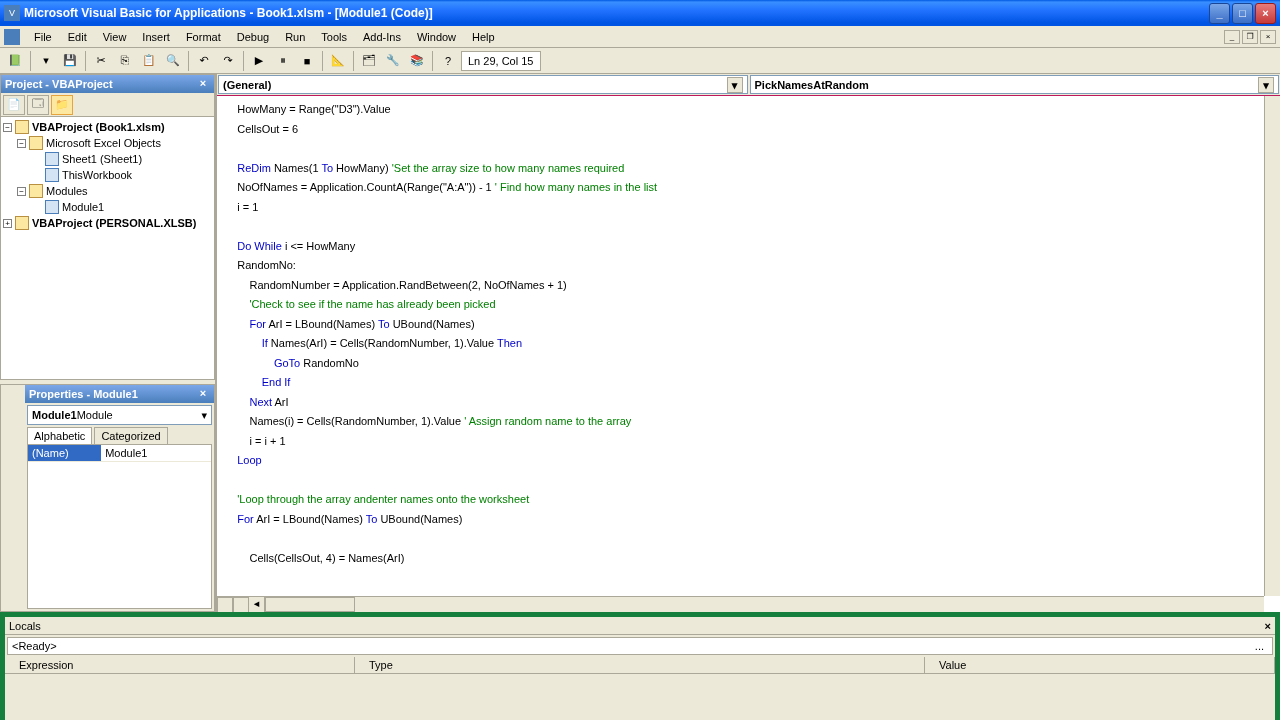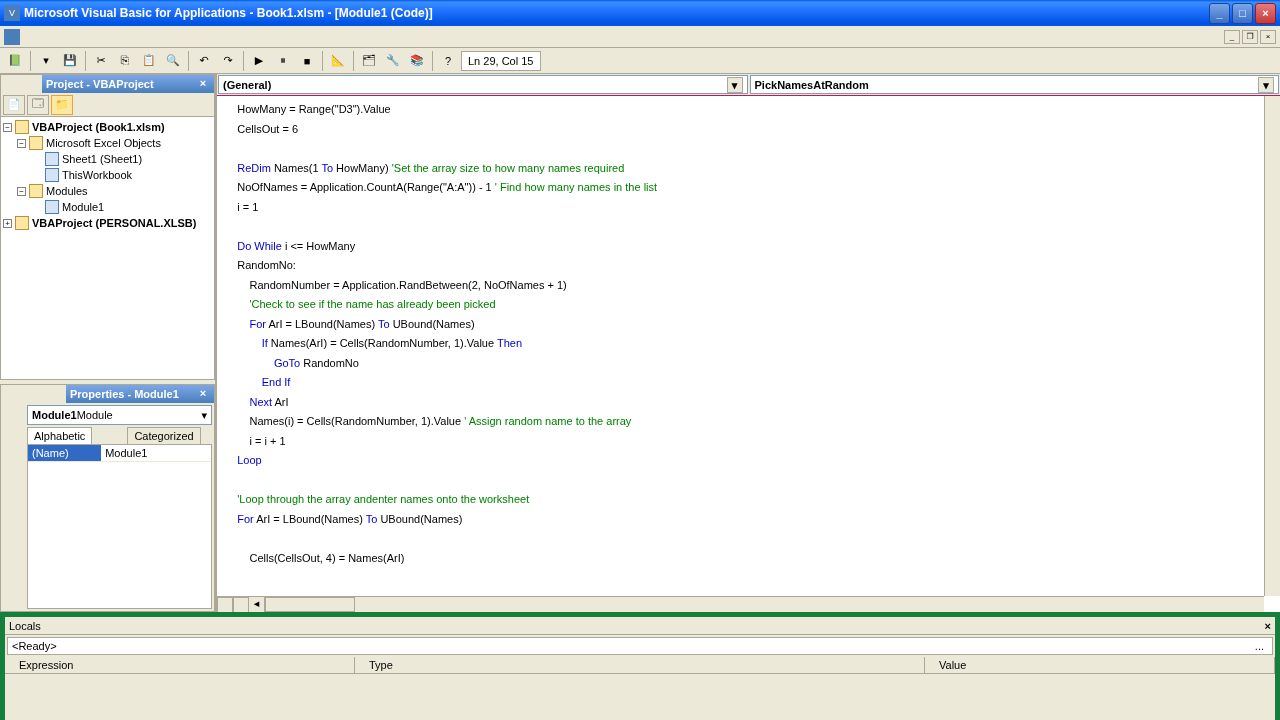--- a/index.html
+++ b/index.html
@@ -19,39 +19,39 @@
 .mdi-btn { width: 16px; height: 14px; border: 1px solid #aca899; background: #ece9d8; cursor: pointer; display: flex; align-items: center; justify-content: center; font-size: 8px; }
 
 .toolbar { background: #ece9d8; height: 26px; display: flex; align-items: center; padding: 0 4px; border-bottom: 1px solid #aca899; gap: 2px; }
 .tool-btn { width: 22px; height: 22px; border: 1px solid transparent; cursor: pointer; display: flex; align-items: center; justify-content: center; }
 .tool-sep { width: 1px; height: 20px; background: #aca899; margin: 0 2px; }
 .cursor-pos { padding: 0 6px; border: 1px solid #aca899; background: #fff; height: 20px; display: flex; align-items: center; min-width: 80px; }
 
 .main-area { display: flex; height: 538px; }
 .left-panels { width: 217px; display: flex; flex-direction: column; border-right: 2px solid #aca899; }
 
-.panel-header { background: linear-gradient(to bottom, #7ba7e8, #4a7ebb); color: white; height: 18px; display: flex; align-items: center; padding: 0 4px; font-weight: bold; margin-left: 41px; }
+.panel-header { background: linear-gradient(to bottom, #7ba7e8, #4a7ebb); color: white; height: 18px; display: flex; align-items: center; padding: 0 4px; font-weight: bold; }
 .panel-close { margin-left: auto; width: 14px; height: 14px; cursor: pointer; text-align: center; line-height: 12px; }
 
 .project-panel { height: 306px; border: 1px solid #aca899; display: flex; flex-direction: column; }
 .project-toolbar { height: 24px; background: #ece9d8; border-bottom: 1px solid #aca899; display: flex; align-items: center; padding: 0 2px; gap: 2px; }
 .ptool-btn { width: 22px; height: 20px; border: 1px solid #aca899; cursor: pointer; display: flex; align-items: center; justify-content: center; }
 .ptool-btn.active { background: #fce8a0; border-color: #e8a43c; }
 .tree { flex: 1; background: white; overflow: auto; padding: 2px; }
 .tree-item { display: flex; align-items: center; padding: 1px 0; cursor: pointer; white-space: nowrap; }
 .tree-toggle { width: 9px; height: 9px; border: 1px solid #808080; background: white; color: black; text-align: center; line-height: 7px; font-size: 8px; margin-right: 3px; cursor: pointer; }
 .tree-icon { width: 14px; height: 14px; margin-right: 3px; display: inline-block; background: #fce8a0; border: 1px solid #b89040; }
 .tree-icon.file { background: #d4e4f4; border-color: #4a7ebb; }
 .indent-1 { padding-left: 14px; }
 .indent-3 { padding-left: 42px; }
 
 .props-panel { flex: 1; border: 1px solid #aca899; display: flex; flex-direction: column; margin-top: 4px; padding-left: 24px; }
 .props-dropdown { margin: 2px; height: 20px; border: 1px solid #7f9db9; background: white; display: flex; align-items: center; padding: 0 4px; }
 .props-dd-bold { font-weight: bold; }
-.props-tabs { display: flex; margin: 0 2px; gap: 33px; }
+.props-tabs { display: flex; margin: 0 2px; }
 .props-tab { padding: 2px 6px; border: 1px solid #aca899; border-bottom: none; background: #ece9d8; cursor: pointer; margin-right: 2px; }
 .props-tab.active { background: white; }
 .props-grid { flex: 1; background: white; border: 1px solid #aca899; margin: 0 2px 2px 2px; }
 .props-row { display: flex; border-bottom: 1px solid #ece9d8; }
 .props-name { width: 40%; background: #316ac5; color: white; padding: 2px 4px; }
 .props-val { flex: 1; padding: 2px 4px; }
 
 .code-area { flex: 1; display: flex; flex-direction: column; }
 .code-dropdowns { height: 22px; display: flex; border-bottom: 1px solid #be185d; font-weight: bold; }
 .code-dd { flex: 1; border: 1px solid #7f9db9; background: white; margin: 1px; display: flex; align-items: center; padding: 0 4px; }
@@ -85,20 +85,33 @@
   <span class="titlebar-title">Microsoft Visual Basic for Applications - Book1.xlsm - [Module1 (Code)]</span>
   <div class="titlebar-btns">
     <div class="tbtn">_</div>
     <div class="tbtn">□</div>
     <div class="tbtn close">×</div>
   </div>
 </div>
 
 <div class="menubar">
   <span class="vba-icon"></span>
+  <div id="menu-items" style="display: flex;">
+      <span class="menu-item">File</span>
+      <span class="menu-item">Edit</span>
+      <span class="menu-item">View</span>
+      <span class="menu-item">Insert</span>
+      <span class="menu-item">Format</span>
+      <span class="menu-item">Debug</span>
+      <span class="menu-item">Run</span>
+      <span class="menu-item">Tools</span>
+      <span class="menu-item">Add-Ins</span>
+      <span class="menu-item">Window</span>
+      <span class="menu-item">Help</span>
+    </div>
   <div class="mdi-btns">
     <div class="mdi-btn">_</div>
     <div class="mdi-btn">❐</div>
     <div class="mdi-btn">×</div>
   </div>
 </div>
 
 <div class="toolbar">
   <div class="tool-btn">📗</div>
   <div class="tool-sep"></div>

